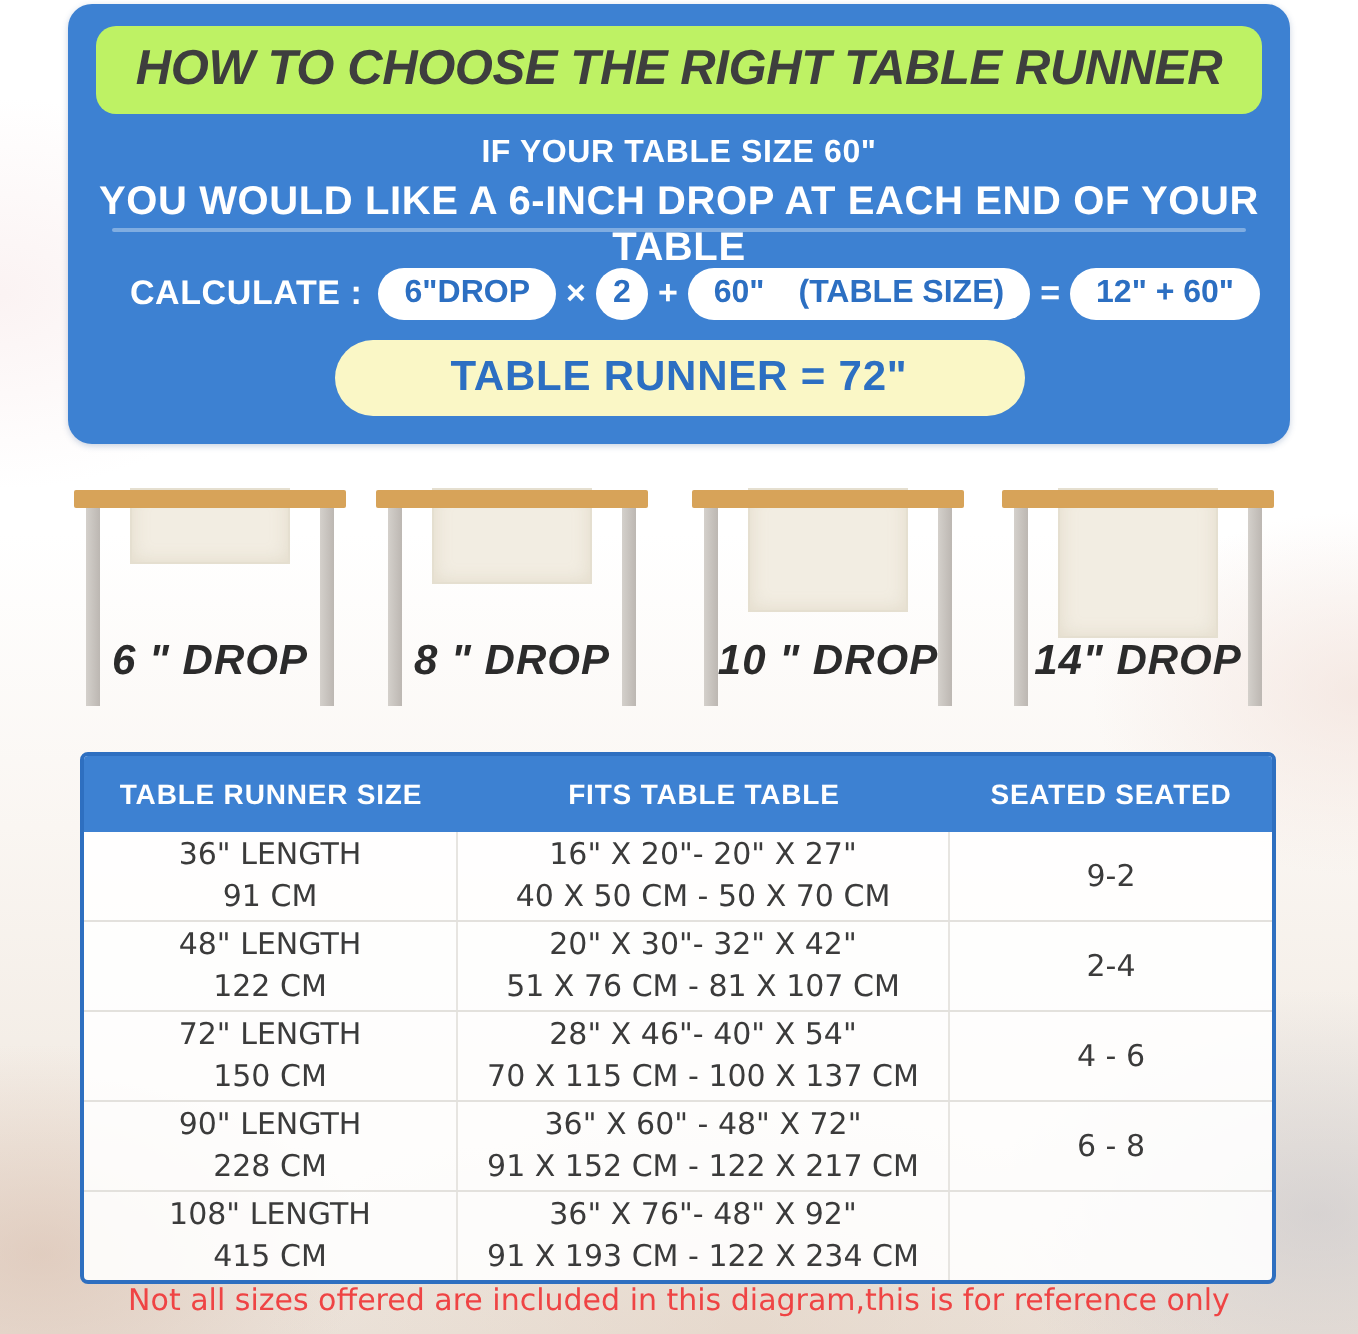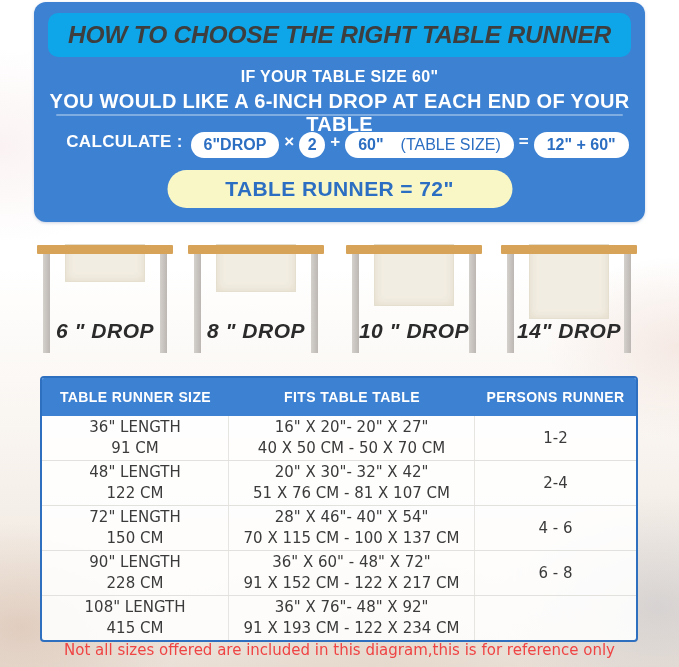--- a/index.html
+++ b/index.html
@@ -14,36 +14,36 @@
       radial-gradient(230px 160px at 97% 91%, rgba(186,186,194,0.45), transparent 70%),
       radial-gradient(320px 180px at 55% 100%, rgba(224,206,190,0.45), transparent 75%),
       radial-gradient(190px 130px at 100% 52%, rgba(242,226,219,0.70), transparent 70%),
       radial-gradient(200px 140px at 0% 22%, rgba(246,228,228,0.45), transparent 70%),
       linear-gradient(180deg, #ffffff 0%, #ffffff 40%, #faf6f2 62%, #f1eae2 86%, #ebe2d9 100%);
   }
 
   
   .panel { position:absolute; left:34px; top:2px; width:611px; height:220px;
            background:#3d81d2; border-radius:12px; box-shadow:0 1px 3px rgba(40,80,140,0.25); }
-  .title-box { position:absolute; left:14px; right:14px; top:11px; height:44px; background:#0ea5e9;
+  .title-box { position:absolute; left:14px; right:14px; top:11px; height:44px; background:#bef264;
                border-radius:10px; display:flex; align-items:center; justify-content:center; }
   .title-box h1 { margin:0; font-size:24.5px; font-weight:bold; font-style:italic; color:#3e3e3e;
                   letter-spacing:-0.2px; white-space:nowrap; }
   .intro { position:absolute; left:0; width:100%; margin:0; text-align:center; color:#ffffff;
            font-weight:bold; letter-spacing:0.3px; }
   .intro.l1 { top:66px; font-size:16px; }
   .intro.l2 { top:88px; font-size:20px; }
   .divider { position:absolute; top:112px; left:22px; right:22px; height:2px;
              background:rgba(255,255,255,0.35); border-radius:1px; }
   .formula { position:absolute; top:130px; left:16px; right:0; height:30px;
-             display:flex; align-items:flex-start; justify-content:center; gap:5px; }
+             display:flex; align-items:center; justify-content:center; gap:5px; }
   .f-label { color:#ffffff; font-weight:bold; font-size:17px; letter-spacing:0.3px; margin-right:3px; }
   .pill { background:#ffffff; color:#2c6fc2; font-weight:bold; font-size:16px;
           padding:4px 13px; border-radius:16px; white-space:nowrap; }
-  .pill .note { font-weight:normal; margin-left:17px; }
+  .pill .note { font-weight:bold; margin-left:17px; }
   .circle { background:#ffffff; color:#2c6fc2; width:26px; height:26px; border-radius:50%;
             display:flex; align-items:center; justify-content:center; font-weight:bold; font-size:16px; }
   .op { color:#ffffff; font-weight:bold; font-size:17px; }
   .result-pill { position:absolute; top:168px; left:50%; transform:translateX(-50%);
                  width:345px; padding:7px 0; text-align:center; background:#faf7c6;
                  color:#2c6fc2; font-weight:bold; font-size:21px; border-radius:22px; letter-spacing:0.4px; }
 
   
   .illus { position:absolute; top:245px; width:136px; height:122px; }
   .illus.p0 { left:37px; }  .illus.p1 { left:188px; }
@@ -135,33 +135,33 @@
       <div class="leg left"></div>
       <div class="leg right"></div>
       <div class="drop-label">14" DROP</div>
     </div>
   </section>
 
   <section class="size-table">
     <div class="thead">
       <div class="th c1">TABLE RUNNER SIZE</div>
       <div class="th c2">FITS TABLE TABLE</div>
-      <div class="th c3">PERSONS RUNNER</div>
+      <div class="th c3">SEATED SEATED</div>
     </div>
 
     <div class="trow">
       <div class="td c1">
         <div>36" LENGTH</div>
         <div>91 CM</div>
       </div>
       <div class="td c2">
         <div>16" X 20"- 20" X 27"</div>
         <div>40 X 50 CM - 50 X 70 CM</div>
       </div>
-      <div class="td c3">1-2</div>
+      <div class="td c3">9-2</div>
     </div>
 
     <div class="trow">
       <div class="td c1">
         <div>48" LENGTH</div>
         <div>122 CM</div>
       </div>
       <div class="td c2">
         <div>20" X 30"- 32" X 42"</div>
         <div>51 X 76 CM - 81 X 107 CM</div>

